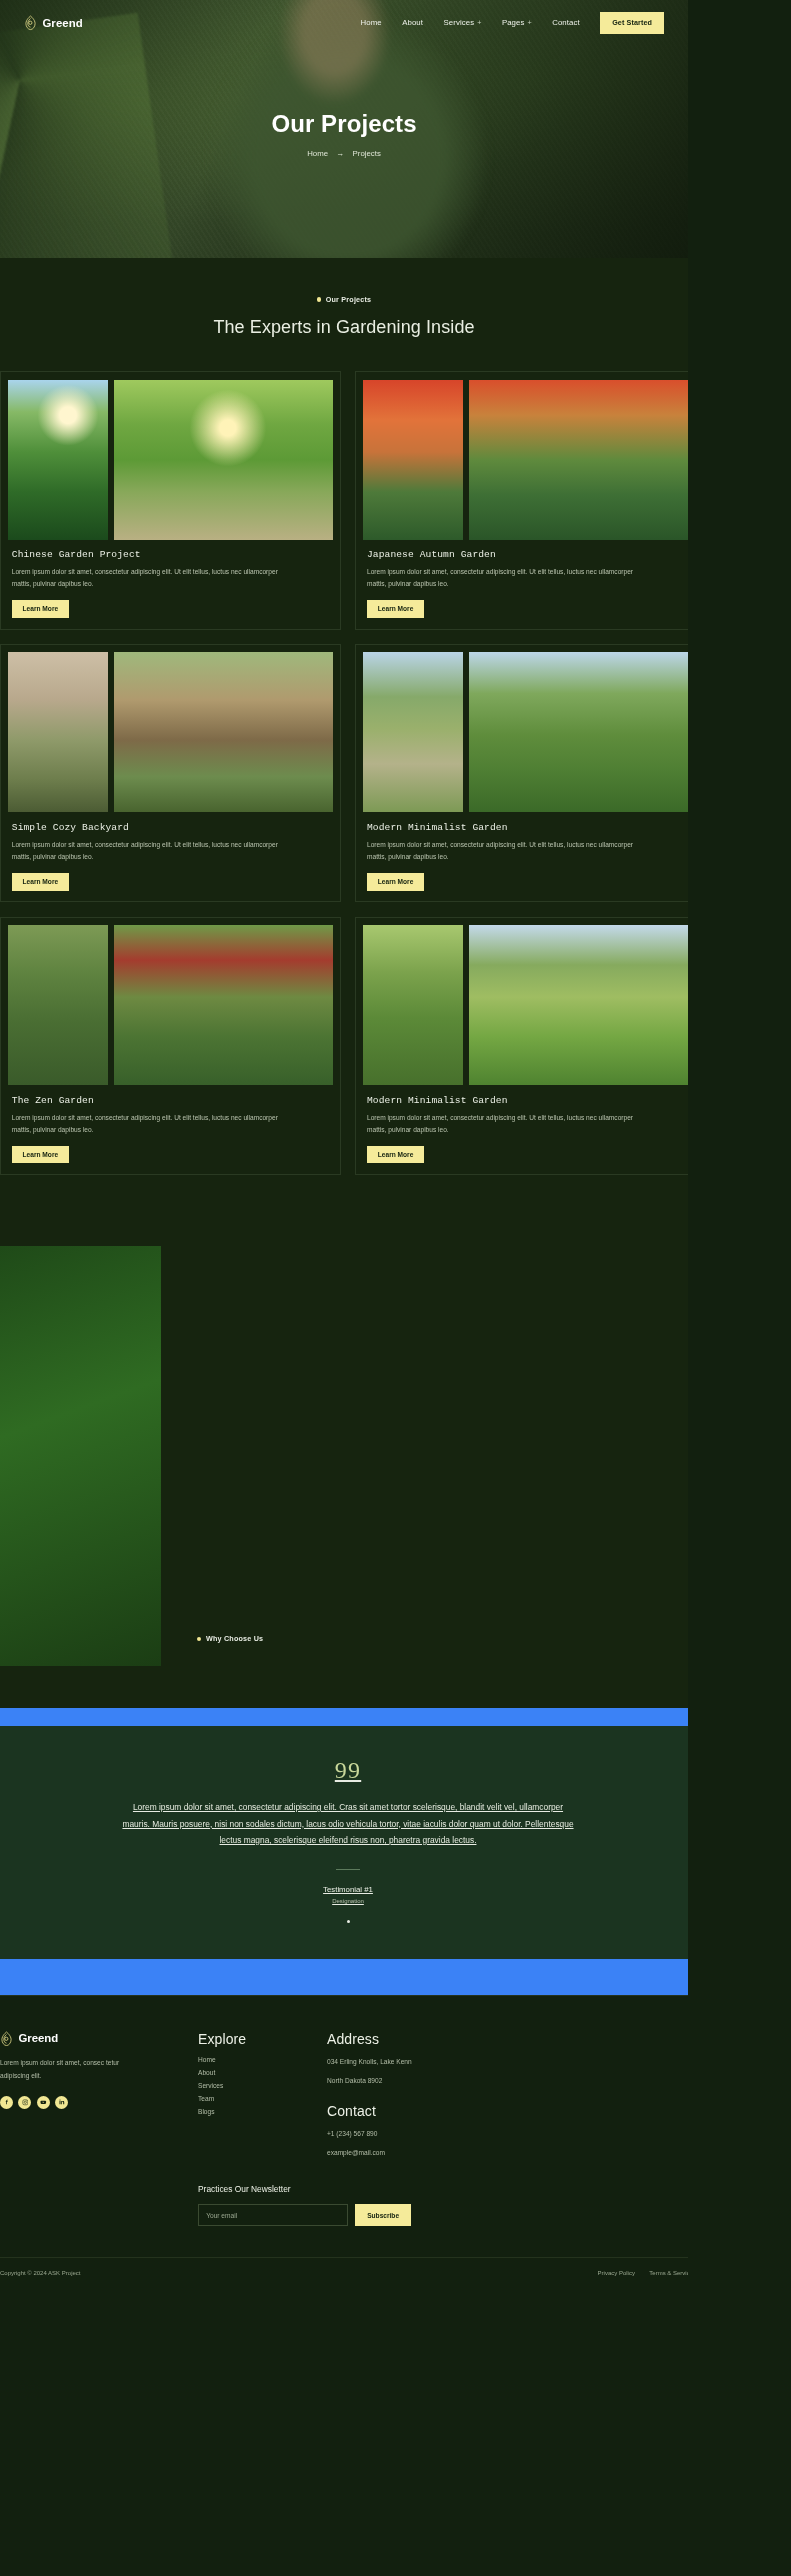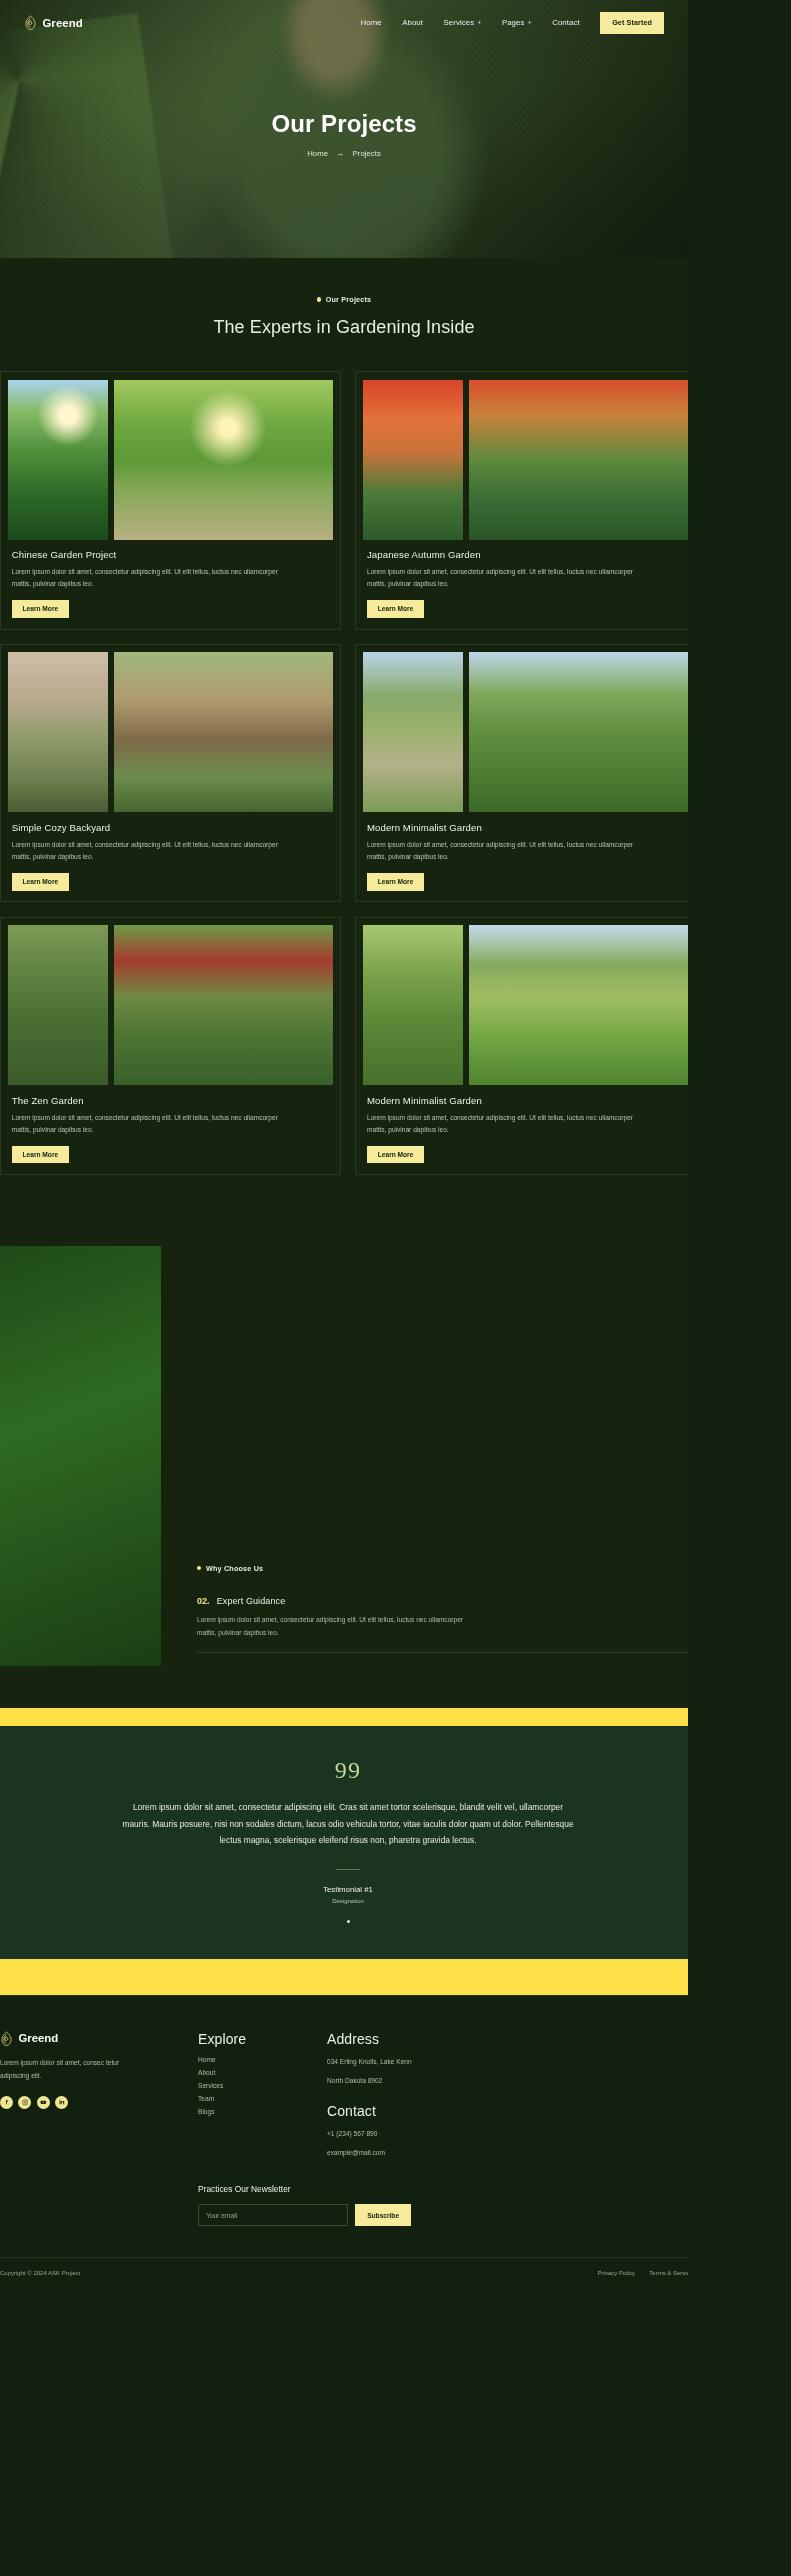--- a/index.html
+++ b/index.html
@@ -85,21 +85,21 @@
   .grid {
     width:696px; margin:31px auto 0 auto;
     display:grid; grid-template-columns:1fr 1fr; gap:14.4px 14.4px;
   }
   .card { border:0.6px solid #2a3a22; padding:7.2px 7.2px 10.8px 7.2px; background:#16240f; }
   .card-imgs { display:flex; gap:5.4px; height:160px; }
   .img-a { width:100px; flex:0 0 100px; }
   .img-b { flex:1 1 auto; }
   .ph { position:relative; overflow:hidden; background:#2c4420; }
 
-  .card-title { font-size:9.6px; font-weight:500; color:#edf1e7; margin:9.6px 0 0 3.6px; letter-spacing:0.1px;}
+  .card-title { font-size:9.6px; font-weight:500; color:#edf1e7; margin:9.6px 0 0 3.6px; letter-spacing:0.1px;font-family:Liberation Mono, monospace;}
   .card-desc { font-size:6.6px; line-height:1.85; color:#b9c3ae; margin:6px 0 0 3.6px; max-width:282px; }
   .btn-learn {
     display:inline-block; margin:9.6px 0 0 3.6px;
     background:#f5eb9a; color:#14220f; font-size:6.6px; font-weight:600;
     padding:5.4px 10.8px; border:none; cursor:pointer;
   }
 
   
   .why { background:#16240f; padding:29px 0 42px 0; }
   .why-wrap { width:696px; margin:0 auto; display:flex; gap:36px; align-items:flex-end; }
@@ -115,21 +115,21 @@
   }
   .acc { margin-top:23px; }
   .acc-item { padding:0 0 13px 0; border-bottom:0.6px solid #2c3d24; margin-bottom:13px; }
   .acc-item:last-child { border-bottom:0.6px solid #2c3d24; }
   .acc-head { display:flex; align-items:baseline; gap:7.2px; }
   .acc-num { font-size:9px; font-weight:600; color:#f1e793; }
   .acc-label { font-size:9px; font-weight:500; color:#edf1e7; letter-spacing:0.1px;}
   .acc-body { font-size:6.6px; line-height:1.9; color:#b3bda8; margin-top:8.4px; max-width:270px; }
 
   
-  .testi-sec { background:#fde047; padding:18px 0 36px 0; }
+  .testi-sec { background:#3b82f6; padding:18px 0 36px 0;text-decoration:underline; }
   .testi { width:696px; margin:0 auto; background:#1b3420; padding:32px 0 36px 0; text-align:center; }
   .quote-mark { font-size:24px; color:#c8d79a; font-family:"Liberation Serif", serif; letter-spacing:1.2px; line-height:1; }
   .testi-text {
     margin:17px auto 0 auto; max-width:456px; font-size:8.4px; line-height:1.95; color:#e7ece0;
   }
   .testi-rule { width:24px; height:0.6px; background:#5c7a5c; margin:20.4px auto 0 auto; }
   .testi-name { margin-top:15.6px; font-size:7.8px; color:#edf1e7; }
   .testi-role { margin-top:4.2px; font-size:6px; color:#b9c3ae; }
   .dots { display:flex; gap:4.2px; justify-content:center; margin-top:15.6px; }
   .dot-pg { width:3px; height:3px; border-radius:50%; background:#e8ece3; }
@@ -312,27 +312,20 @@
     <div class="why-wrap">
       <div class="why-photo"></div>
 
       <div class="why-right">
         <div class="eyebrow left">
           <span class="dot"></span>
           <span class="txt">Why Choose Us</span>
         </div>
 
         <div class="acc">
-          <div class="acc-item">
-            <div class="acc-head">
-              <span class="acc-num">02.</span>
-              <span class="acc-label">Expert Guidance</span>
-            </div>
-            <div class="acc-body">Lorem ipsum dolor sit amet, consectetur adipiscing elit. Ut elit tellus, luctus nec ullamcorper mattis, pulvinar dapibus leo.</div>
-          </div>
         </div>
       </div>
     </div>
   </section>
 
   <section class="testi-sec">
     <div class="testi">
       <div class="quote-mark">99</div>
       <p class="testi-text">Lorem ipsum dolor sit amet, consectetur adipiscing elit. Cras sit amet tortor scelerisque, blandit velit vel, ullamcorper mauris. Mauris posuere, nisi non sodales dictum, lacus odio vehicula tortor, vitae iaculis dolor quam ut dolor. Pellentesque lectus magna, scelerisque eleifend risus non, pharetra gravida lectus.</p>
       <div class="testi-rule"></div>

